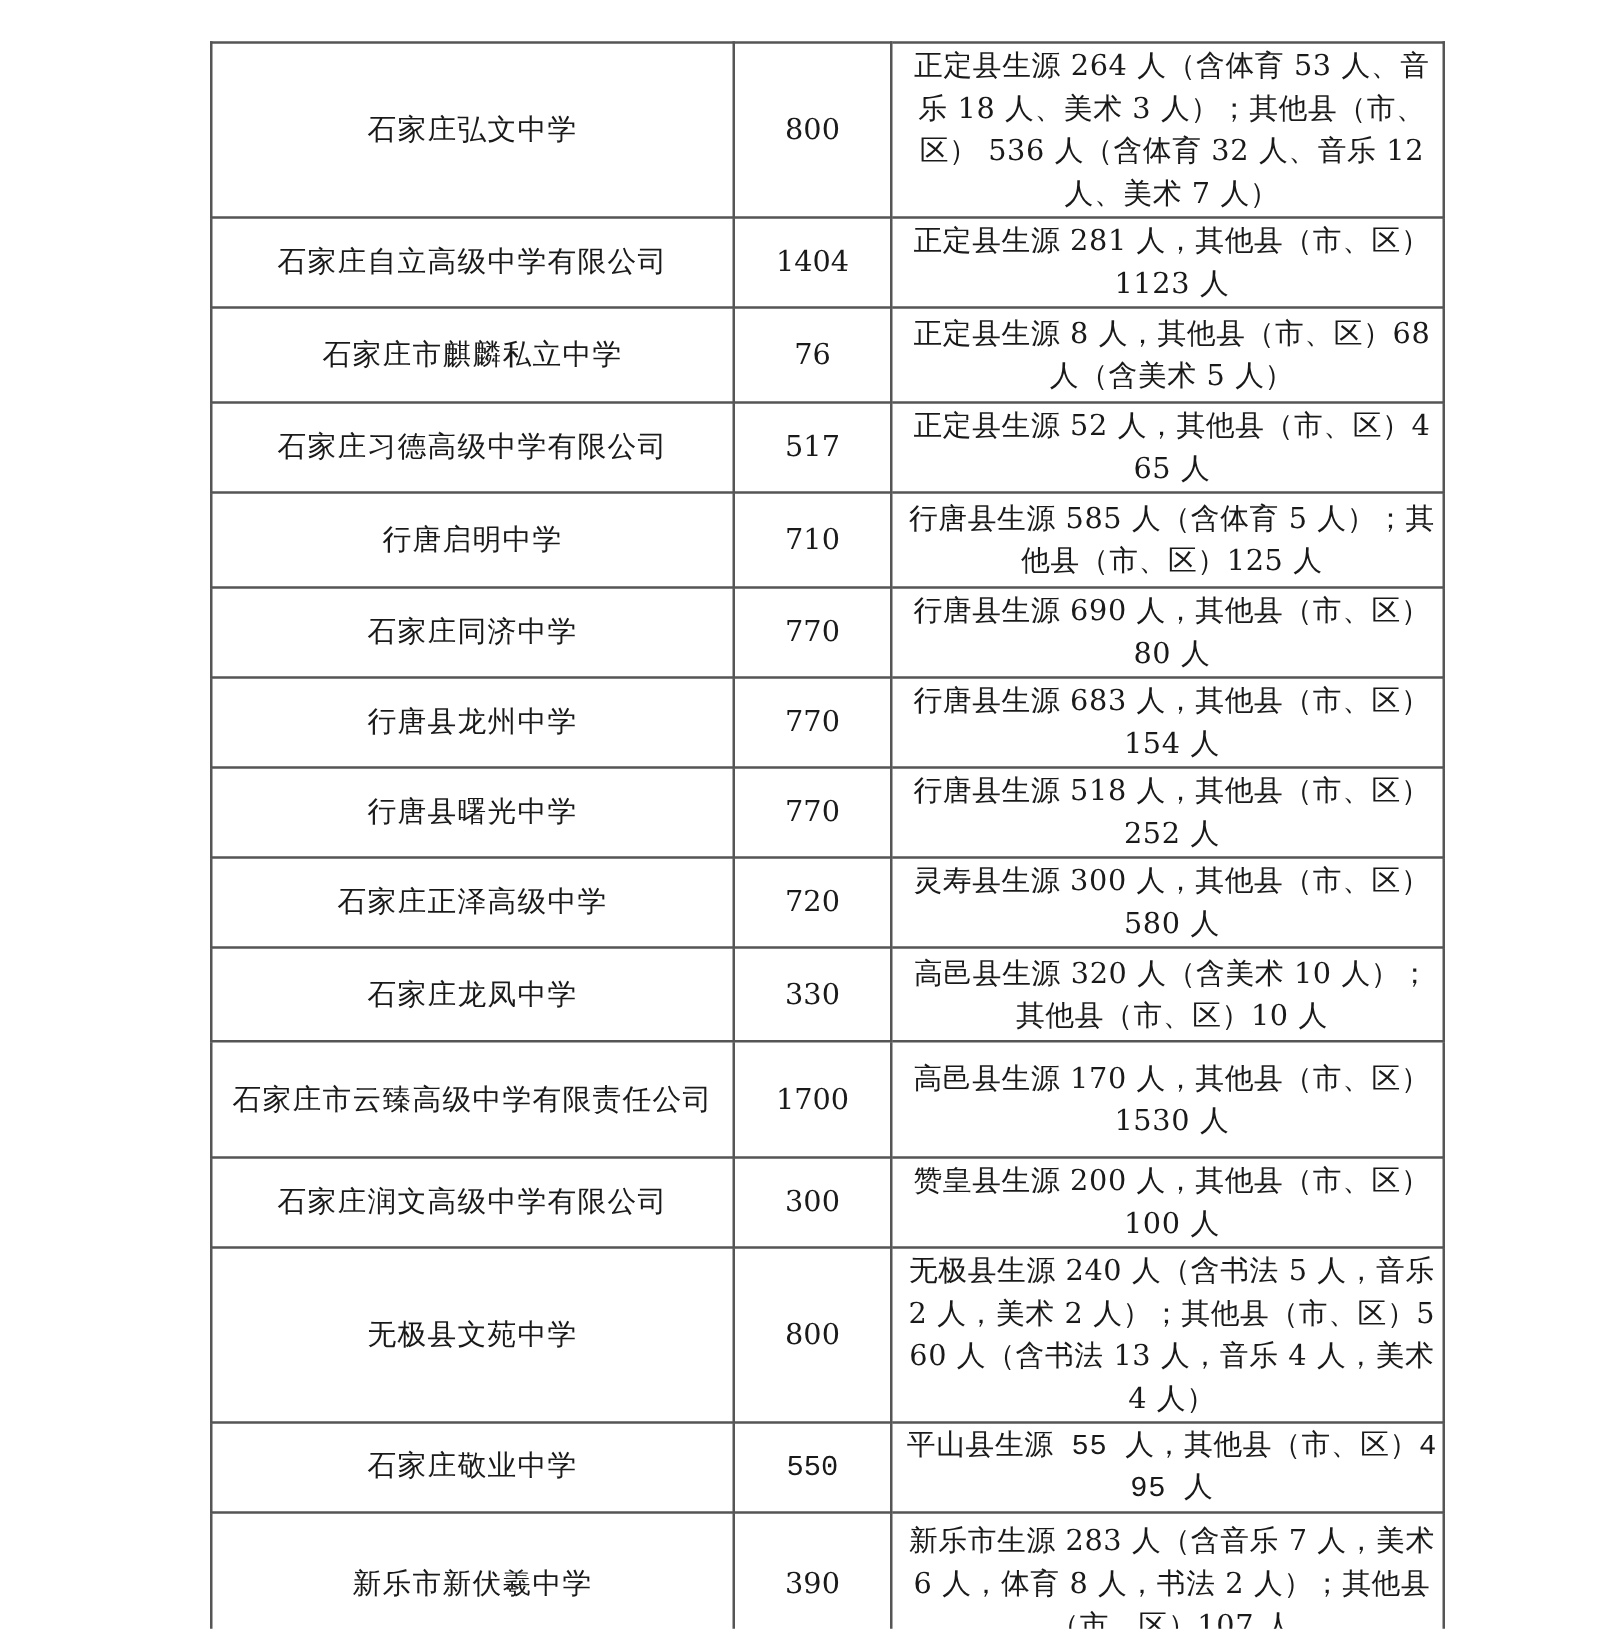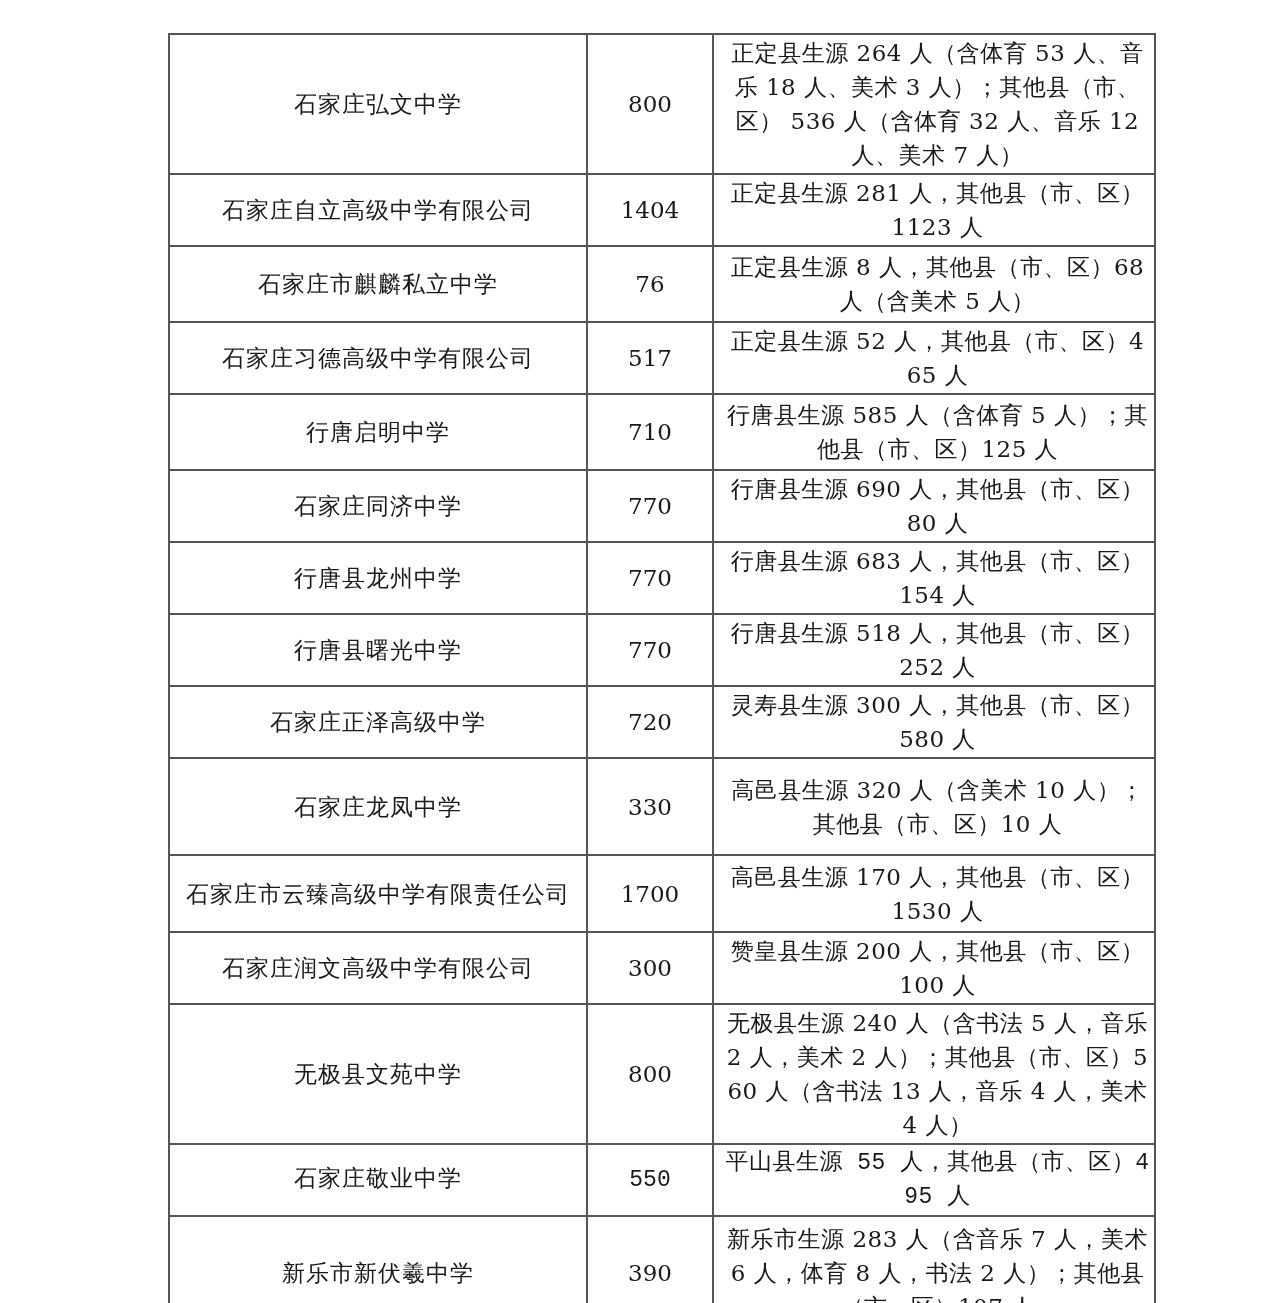--- a/index.html
+++ b/index.html
@@ -107,27 +107,27 @@
     <td class="quota">770</td>
     <td class="source">行唐县生源 518 人，其他县（市、区）252 人</td>
   </tr>
 
   <tr style="height: 69px;">
     <td class="school">石家庄正泽高级中学</td>
     <td class="quota">720</td>
     <td class="source">灵寿县生源 300 人，其他县（市、区）580 人</td>
   </tr>
 
-  <tr style="height: 97px;">
+  <tr style="height: 75px;">
     <td class="school">石家庄龙凤中学</td>
     <td class="quota">330</td>
     <td class="source">高邑县生源 320 人（含美术 10 人）；其他县（市、区）10 人</td>
   </tr>
 
-  <tr style="height: 77px; border-radius: 15px;">
+  <tr style="height: 93px; border-radius: 15px;">
     <td class="school">石家庄市云臻高级中学有限责任公司</td>
     <td class="quota">1700</td>
     <td class="source">高邑县生源 170 人，其他县（市、区）1530 人</td>
   </tr>
 
   <tr style="height: 69px;">
     <td class="school">石家庄润文高级中学有限公司</td>
     <td class="quota">300</td>
     <td class="source">赞皇县生源 200 人，其他县（市、区）100 人</td>
   </tr>

